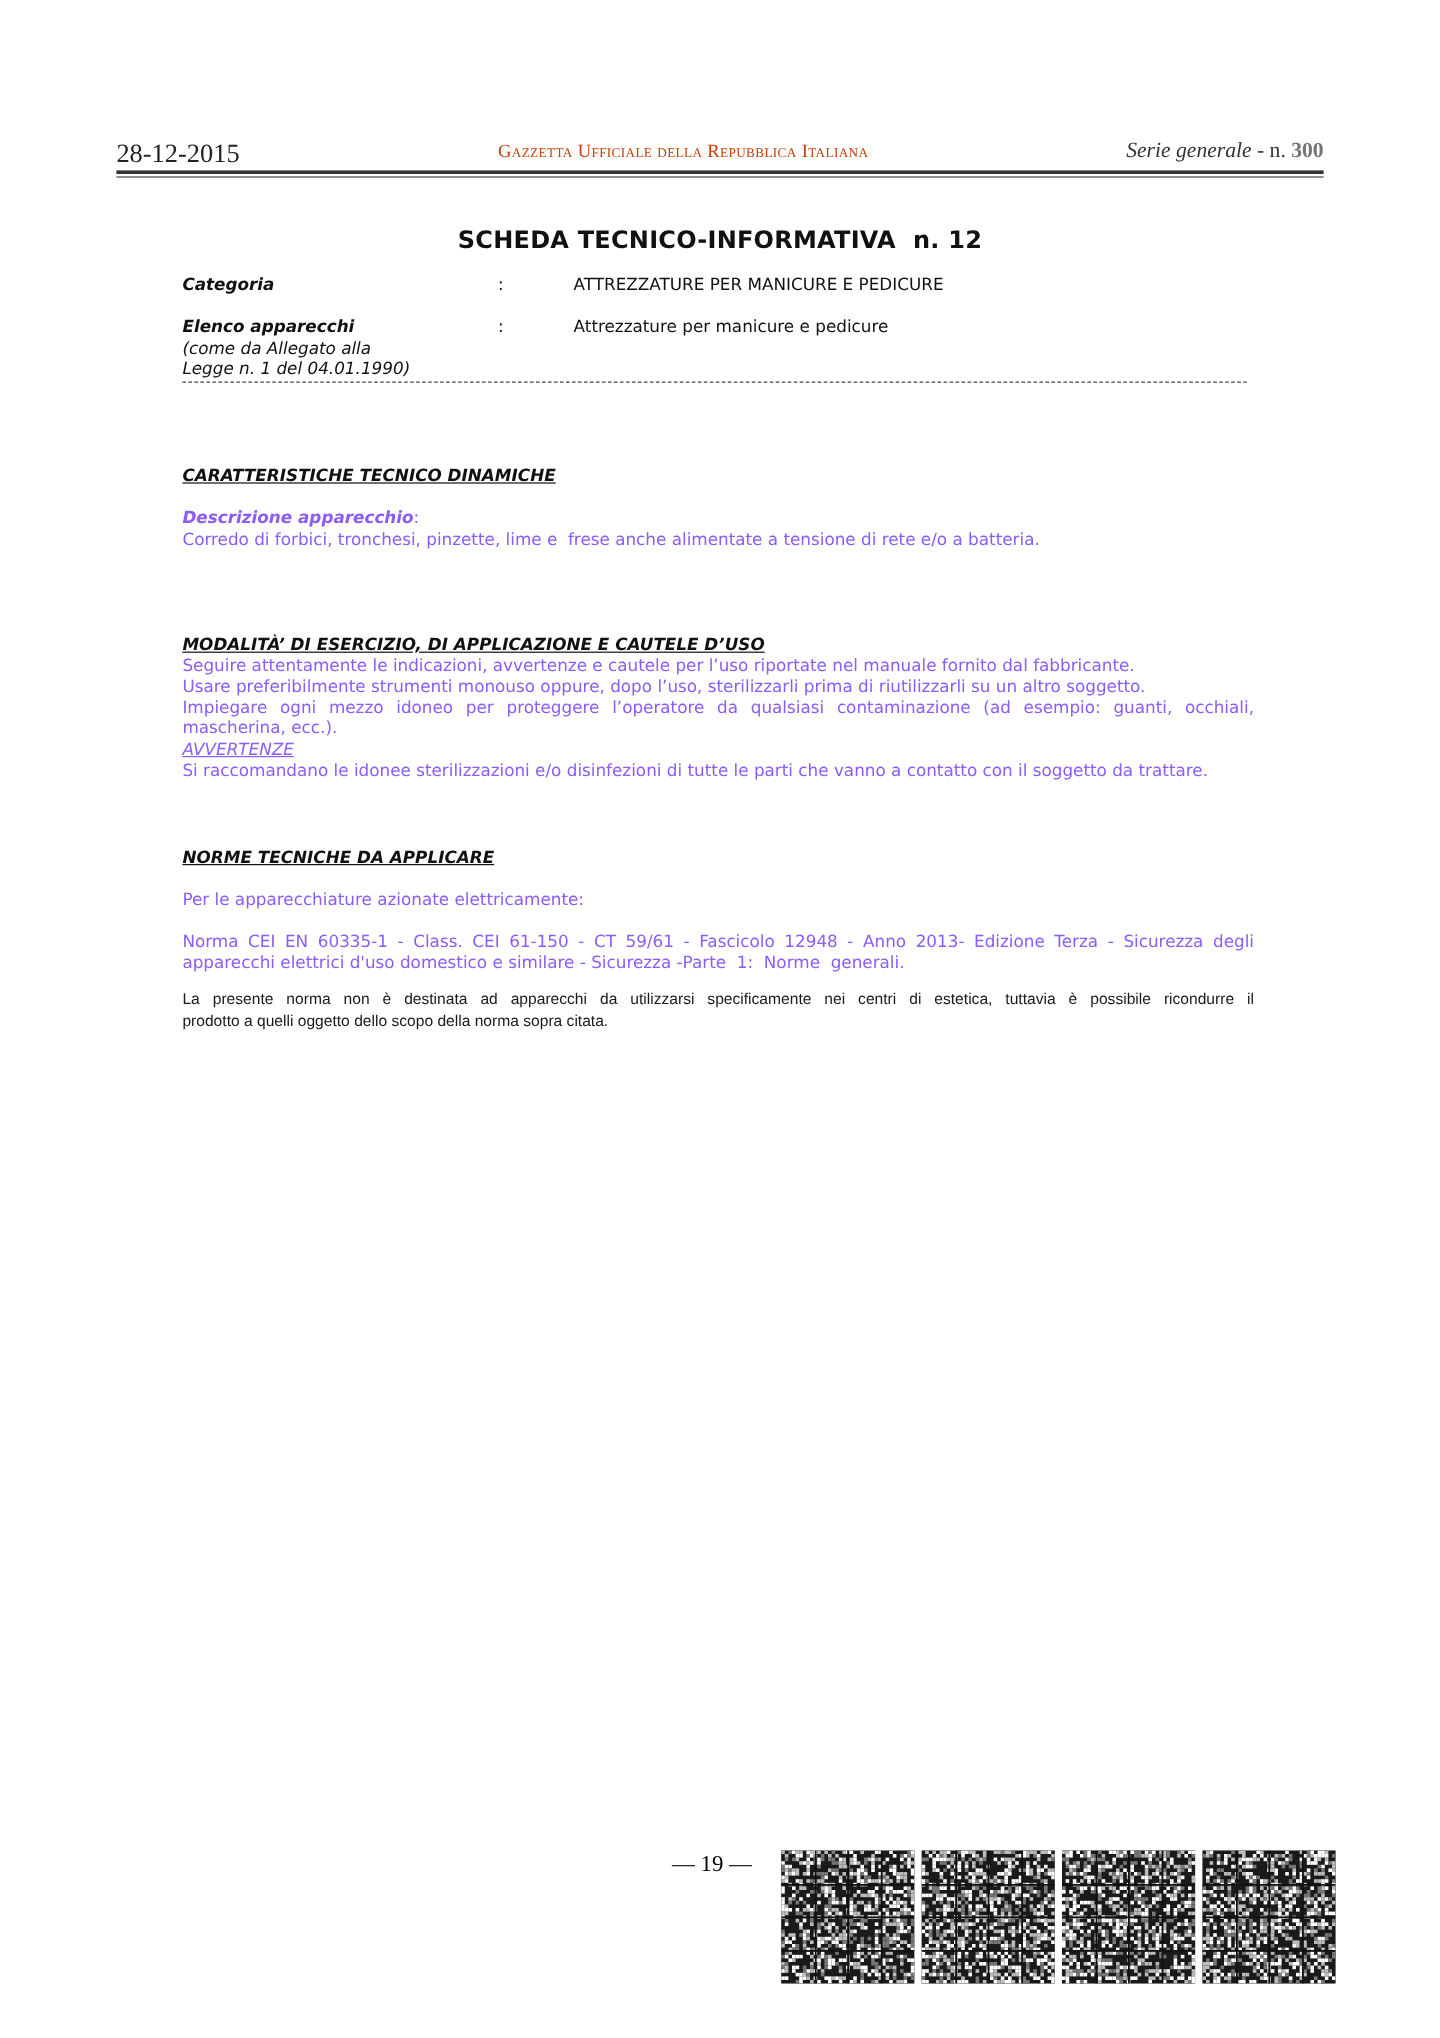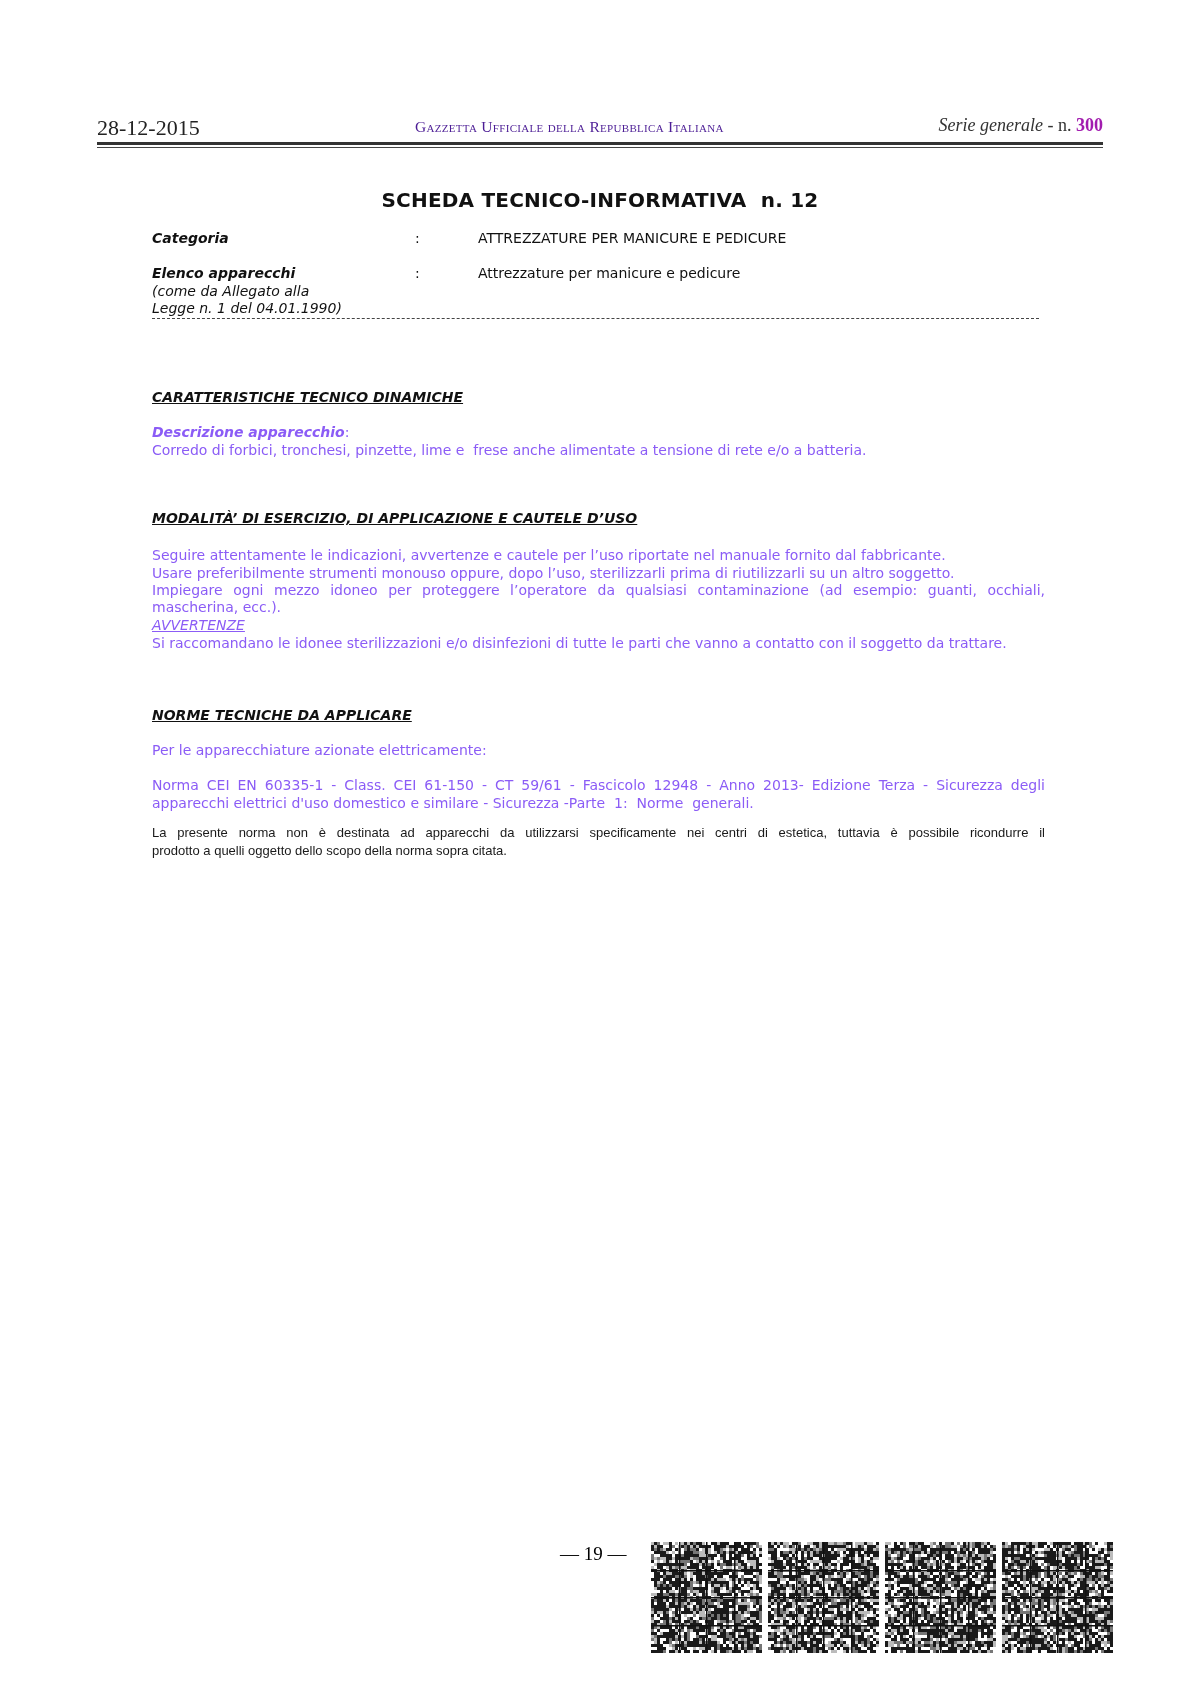--- a/index.html
+++ b/index.html
@@ -3,24 +3,24 @@
 <meta charset="utf-8">
 <style>
   html, body { margin: 0; padding: 0; background: #ffffff; }
   body { width: 1200px; height: 1698px; position: relative; overflow: hidden; color: #111; }
   .abs { position: absolute; white-space: nowrap; }
   .serif { font-family: "Liberation Serif", "DejaVu Serif", serif; }
   .sans { font-family: "DejaVu Sans", "Liberation Sans", sans-serif; }
   .arial { font-family: "Liberation Sans", sans-serif; }
 
   .hdr-date { left: 97px; top: 115px; font-size: 22px; color: #222; }
-  .hdr-title { left: 415px; top: 118px; font-size: 15.5px; color: #4c1d95; font-variant: small-caps; letter-spacing: 0.3px; }
+  .hdr-title { left: 415px; top: 118px; font-size: 15.5px; color: #c2410c; font-variant: small-caps; letter-spacing: 0.3px; }
   .hdr-serie { right: 97px; top: 115px; font-size: 18px; color: #333; }
   .hdr-serie i { font-style: italic; }
-  .hdr-serie b { font-weight: bold; color: #a21caf; }
+  .hdr-serie b { font-weight: bold; color: #737373; }
   .rule-thick { left: 97px; top: 142px; width: 1006px; height: 3px; background: #333; }
   .rule-thin { left: 97px; top: 147px; width: 1006px; height: 1px; background: #444; }
 
   .doc-title { left: 0; width: 1200px; top: 188px; text-align: center; font-size: 20px; font-weight: bold; color: #111; letter-spacing: 0.2px; }
 
   .lbl { font-size: 14px; font-weight: bold; font-style: italic; }
   .lbl-sub { font-size: 14px; font-style: italic; }
   .colon { font-size: 14px; }
   .val { font-size: 14px; }
 
@@ -55,21 +55,21 @@
 <div class="abs sans lbl-sub" style="left:152px; top:300px;">Legge n. 1 del 04.01.1990)</div>
 <div class="abs sans colon" style="left:415px; top:265px;">:</div>
 <div class="abs sans val" style="left:478px; top:265px;">Attrezzature per manicure e pedicure</div>
 
 <div class="abs dashes"></div>
 
 <div class="abs sans sec-head" style="top:389px;">CARATTERISTICHE TECNICO DINAMICHE</div>
 <div class="abs sans body14" style="top:424px;"><b><i>Descrizione apparecchio</i></b><span>:</span></div>
 <div class="abs sans body14" style="top:442px; white-space: pre;">Corredo di forbici, tronchesi, pinzette, lime e  frese anche alimentate a tensione di rete e/o a batteria.</div>
 
-<div class="abs sans sec-head" style="top:510px;">MODALITÀ’ DI ESERCIZIO, DI APPLICAZIONE E CAUTELE D’USO</div>
+<div class="abs sans sec-head" style="top:530px;">MODALITÀ’ DI ESERCIZIO, DI APPLICAZIONE E CAUTELE D’USO</div>
 <div class="abs sans body14" style="top:547px;">Seguire attentamente le indicazioni, avvertenze e cautele per l’uso riportate nel manuale fornito dal fabbricante.</div>
 <div class="abs sans body14" style="top:565px;">Usare preferibilmente strumenti monouso oppure, dopo l’uso, sterilizzarli prima di riutilizzarli su un altro soggetto.</div>
 <div class="abs sans body14 just" style="top:582px;">Impiegare ogni mezzo idoneo per proteggere l’operatore da qualsiasi contaminazione (ad esempio: guanti, occhiali,</div>
 <div class="abs sans body14" style="top:599px;text-align:right;">mascherina, ecc.).</div>
 <div class="abs sans body14" style="top:617px; text-decoration: underline; font-style: italic;">AVVERTENZE</div>
 <div class="abs sans body14" style="top:635px;">Si raccomandano le idonee sterilizzazioni e/o disinfezioni di tutte le parti che vanno a contatto con il soggetto da trattare.</div>
 
 <div class="abs sans sec-head" style="top:707px;">NORME TECNICHE DA APPLICARE</div>
 <div class="abs sans body14" style="top:742px;">Per le apparecchiature azionate elettricamente:</div>
 <div class="abs sans body14 just" style="top:777px; white-space: pre-wrap;">Norma CEI EN 60335-1 - Class. CEI 61-150 - CT 59/61 - Fascicolo 12948 - Anno 2013- Edizione Terza - Sicurezza degli</div>

